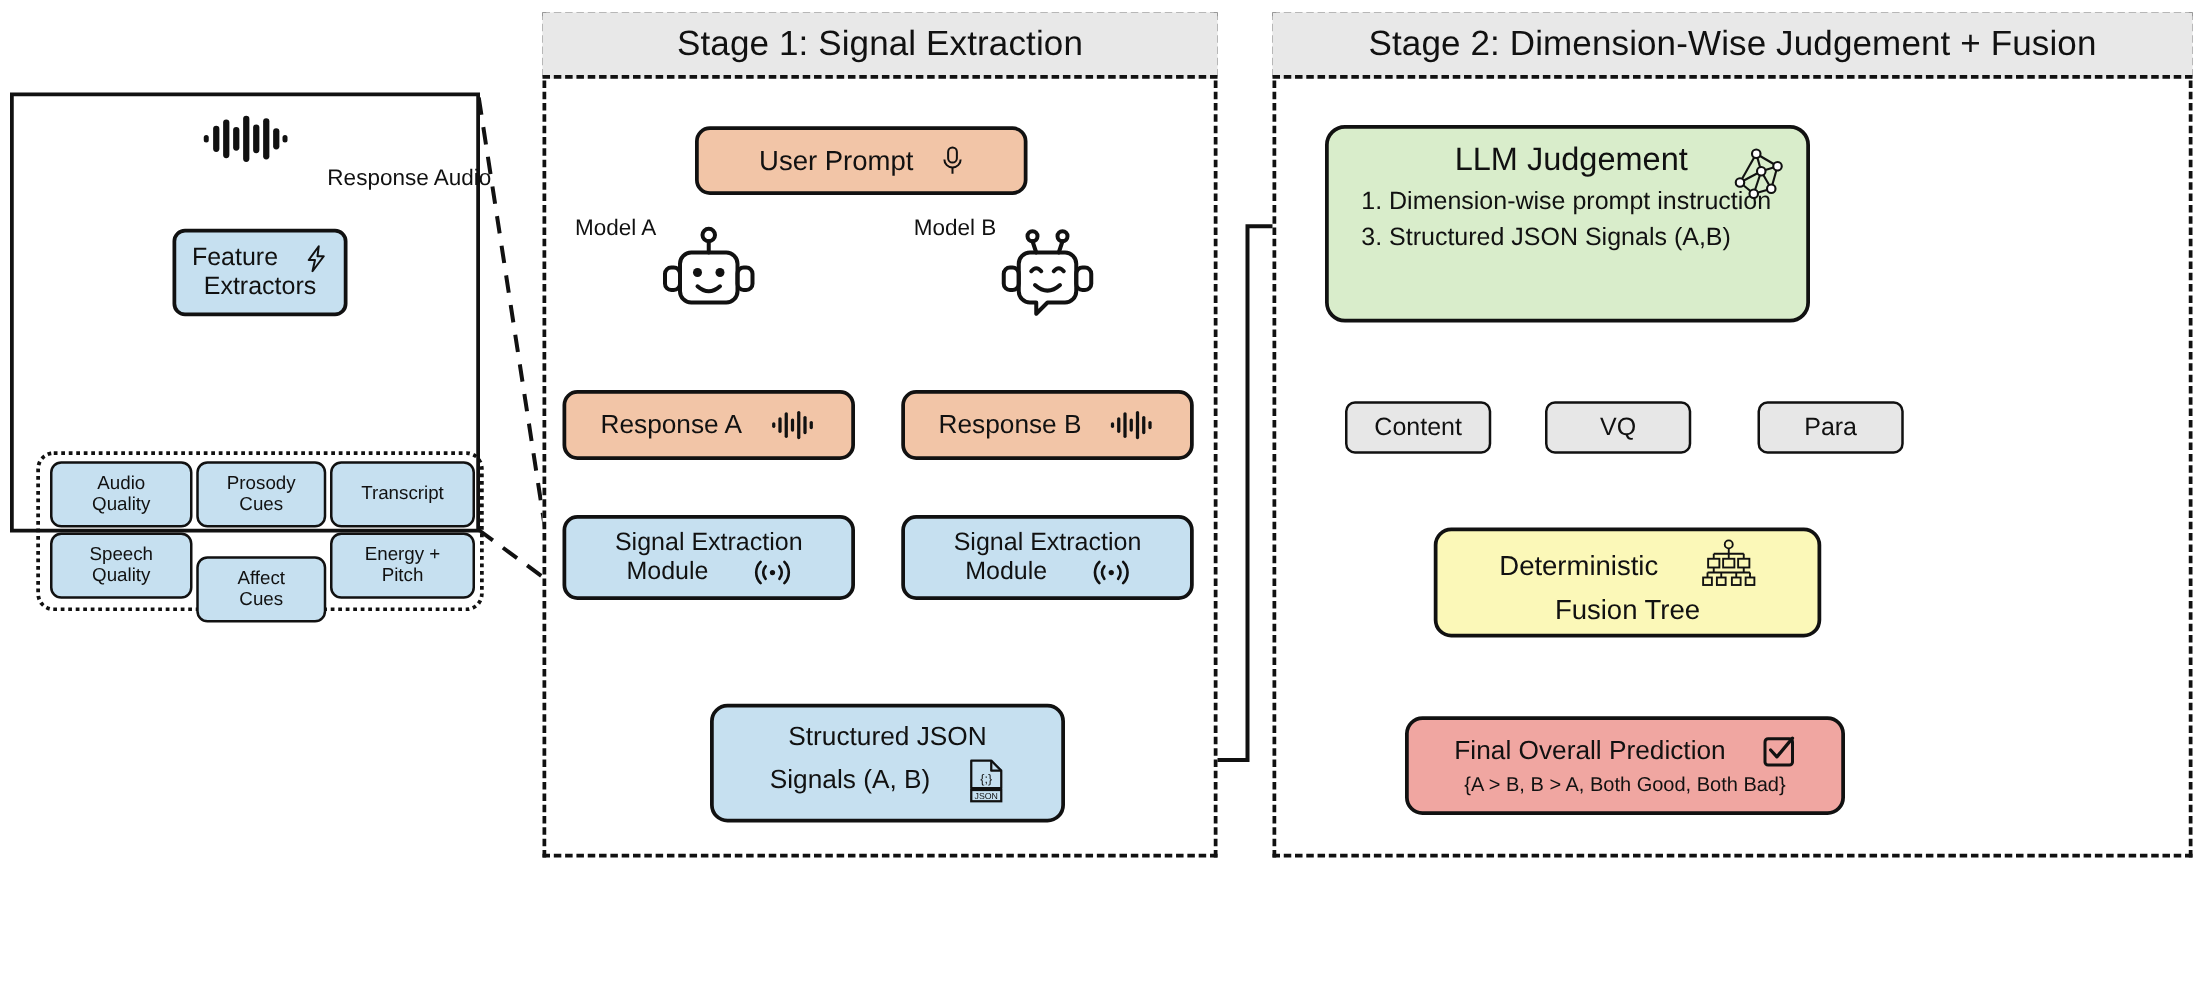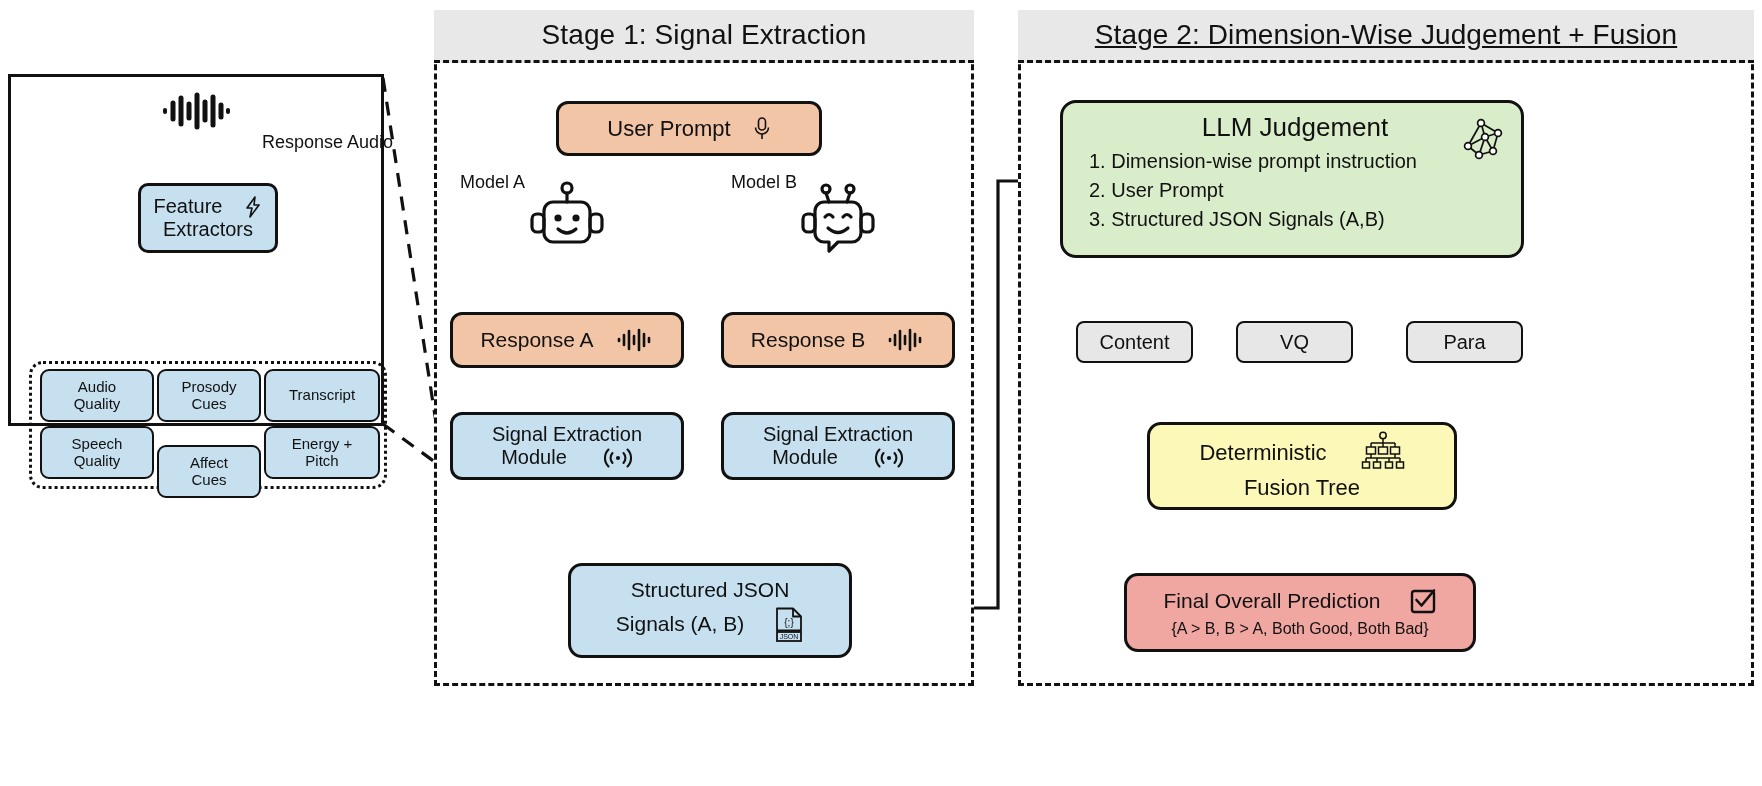--- a/index.html
+++ b/index.html
@@ -408,29 +408,28 @@
           <path d="M19 1.5 v8 h8" fill="none" stroke="#111111" stroke-width="1.8" stroke-linejoin="round"></path>
           <text x="15" y="19" font-family="'Liberation Sans',sans-serif" font-size="10" text-anchor="middle" fill="#111111">{;}</text>
           <rect x="3" y="25" width="24" height="9" fill="none" stroke="#111111" stroke-width="1.8"></rect>
           <text x="15" y="32.2" font-family="'Liberation Sans',sans-serif" font-size="7" text-anchor="middle" fill="#111111">JSON</text>
         </svg>
       </span>
     </div>
   </div>
 
   <div class="stage-panel" style="left:1018px;top:10px;width:736px;height:676px;"></div>
-  <div class="stage-header" style="left:1018px;top:10px;width:736px;height:53px;text-decoration:underline;">
+  <div class="stage-header" style="left:1018px;top:10px;width:736px;height:53px;">
     <span>Stage 2: Dimension-Wise Judgement + Fusion</span>
   </div>
 
-  <div class="node green" id="llm-box" style="left:1060px;top:100px;width:464px;height:158px;border-radius:16px;">
+  <div class="node green" id="llm-box" style="left:1060px;top:100px;width:388px;height:158px;border-radius:16px;">
     <div id="llm-title">LLM Judgement</div>
     <ol>
       <li>1. Dimension-wise prompt instruction</li>
-      <li>2. User Prompt</li>
       <li>3. Structured JSON Signals (A,B)</li>
     </ol>
     <span class="ic" style="position:absolute;right:14px;top:10px;">
       <svg width="52" height="50" viewBox="0 0 52 50">
         <g stroke="#111111" stroke-width="1.7" fill="none">
           <line x1="13" y1="33" x2="26" y2="10"></line>
             <line x1="13" y1="33" x2="30" y2="24"></line>
           <line x1="13" y1="33" x2="24" y2="42"></line>
             <line x1="26" y1="10" x2="30" y2="24"></line>
           <line x1="26" y1="10" x2="43" y2="20"></line>

